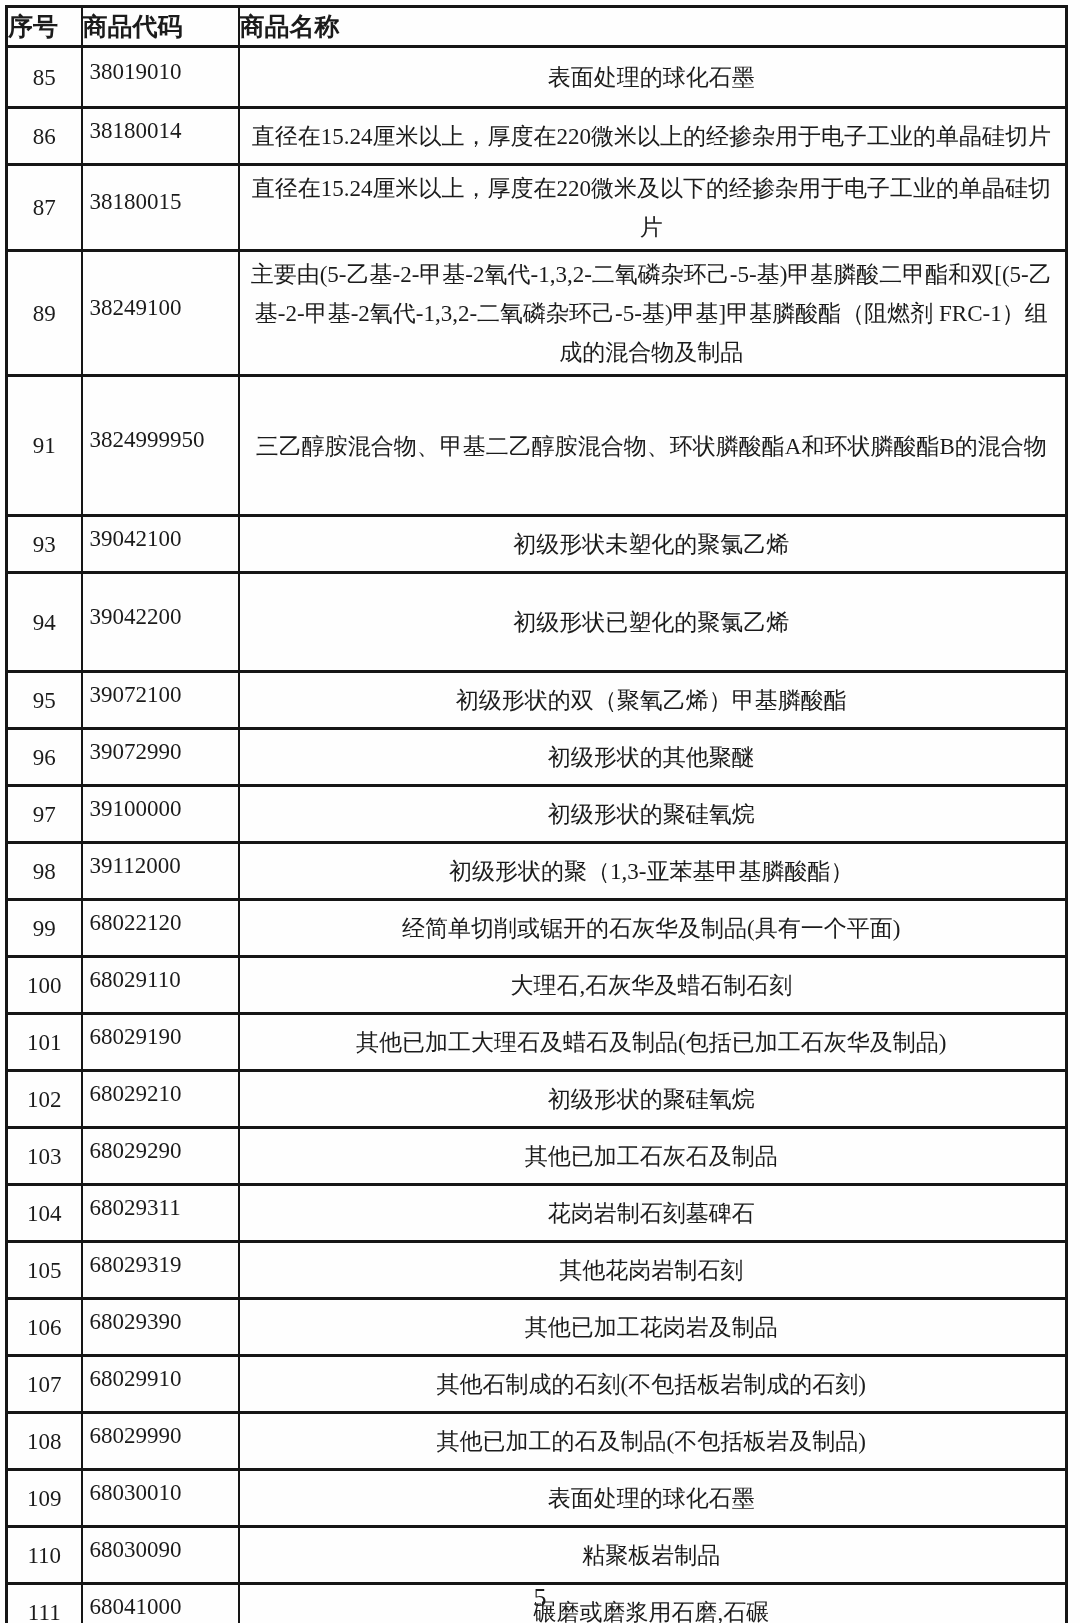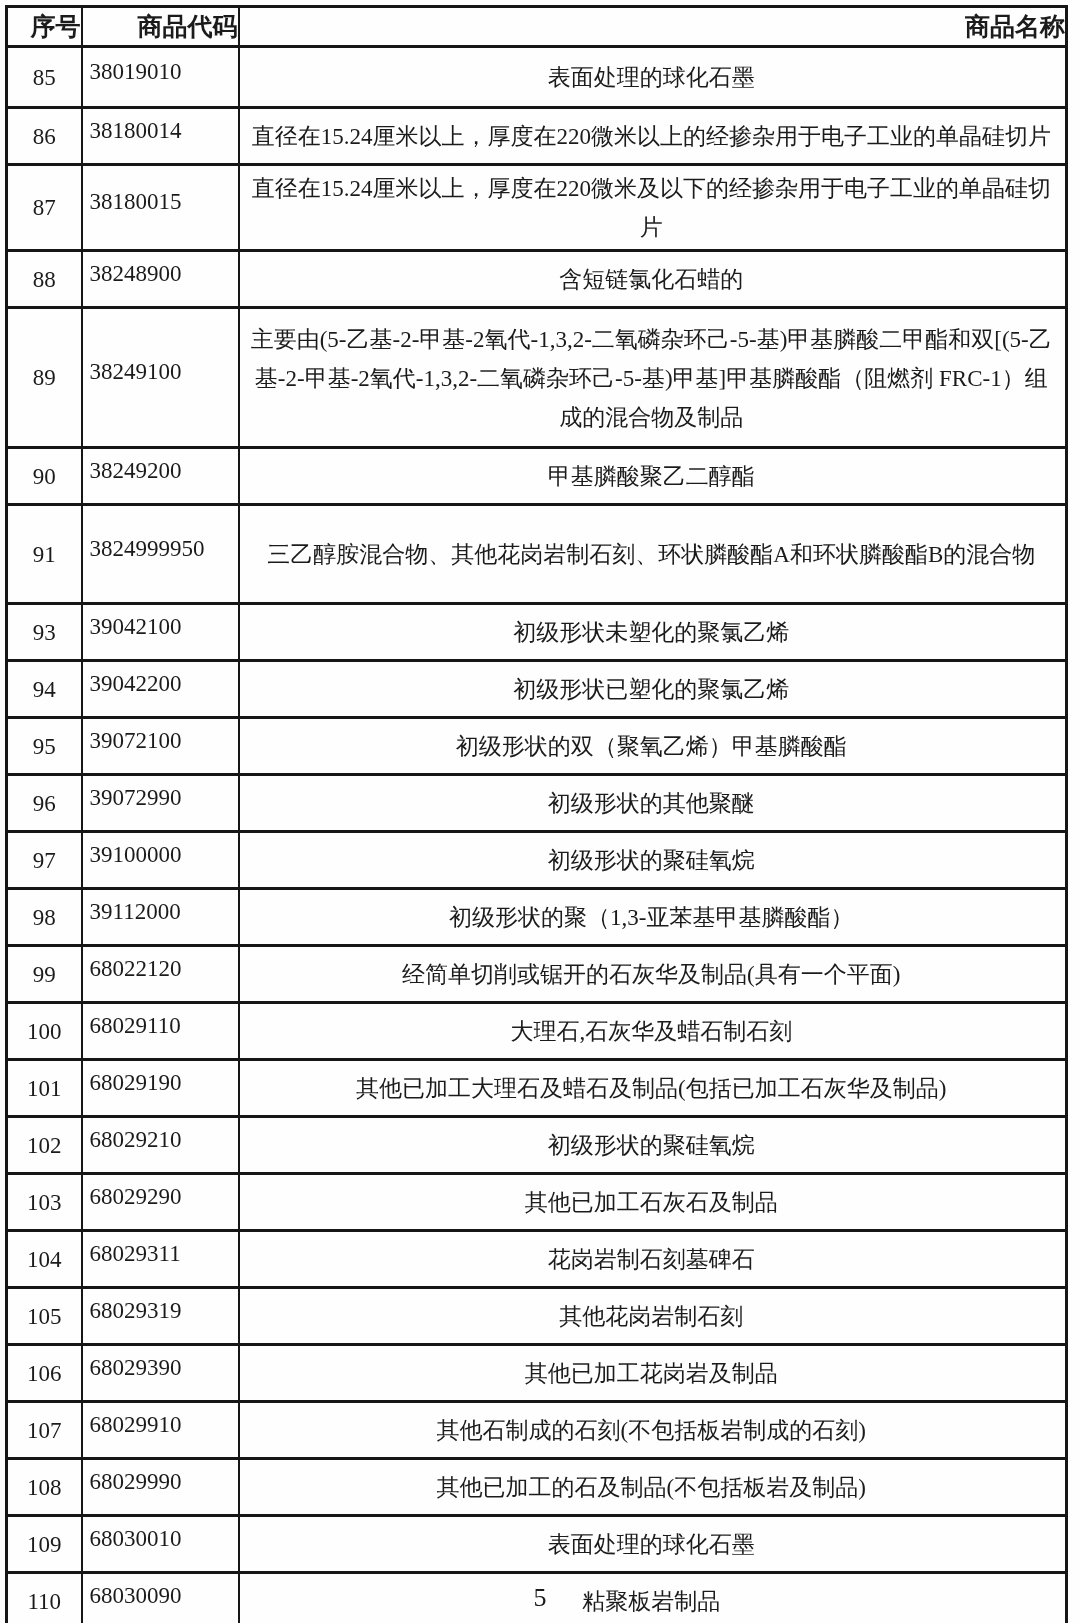--- a/index.html
+++ b/index.html
@@ -25,21 +25,21 @@
   th, td {
     border: solid #161616;
     border-width: 3px 2px;
     vertical-align: middle;
     overflow: hidden;
   }
   thead th {
     height: 37px;
     font-size: 25px;
     font-weight: bold;
-    text-align: right;
+    text-align: left;
     padding: 0;
     margin-top: 19px;
   }
   tbody td {
     height: 42px;
     font-size: 23px;
     line-height: 39px;
   }
   td.col-no   { text-align: center; padding: 0 2px; }
   td.col-code { text-align: left; padding: 0 4px 12px 7px; }
@@ -84,38 +84,28 @@
         <td class="col-no">86</td>
         <td class="col-code">38180014</td>
         <td class="col-name">直径在15.24厘米以上，厚度在220微米以上的经掺杂用于电子工业的单晶硅切片</td>
       </tr>
       <tr>
         <td class="col-no">87</td>
         <td class="col-code">38180015</td>
         <td class="col-name">直径在15.24厘米以上，厚度在220微米及以下的经掺杂用于电子工业的单晶硅切片</td>
       </tr>
       <tr>
-        <td class="col-no">88</td>
-        <td class="col-code">38248900</td>
-        <td class="col-name">含短链氯化石蜡的</td>
-      </tr>
-      <tr>
         <td class="col-no">89</td>
         <td class="col-code">38249100</td>
         <td class="col-name">主要由(5-乙基-2-甲基-2氧代-1,3,2-二氧磷杂环己-5-基)甲基膦酸二甲酯和双[(5-乙基-2-甲基-2氧代-1,3,2-二氧磷杂环己-5-基)甲基]甲基膦酸酯（阻燃剂 FRC-1）组成的混合物及制品</td>
       </tr>
       <tr>
-        <td class="col-no">90</td>
-        <td class="col-code">38249200</td>
-        <td class="col-name">甲基膦酸聚乙二醇酯</td>
-      </tr>
-      <tr>
         <td class="col-no">91</td>
         <td class="col-code">3824999950</td>
-        <td class="col-name">三乙醇胺混合物、其他花岗岩制石刻、环状膦酸酯A和环状膦酸酯B的混合物</td>
+        <td class="col-name">三乙醇胺混合物、甲基二乙醇胺混合物、环状膦酸酯A和环状膦酸酯B的混合物</td>
       </tr>
       <tr>
         <td class="col-no">93</td>
         <td class="col-code">39042100</td>
         <td class="col-name">初级形状未塑化的聚氯乙烯</td>
       </tr>
       <tr>
         <td class="col-no">94</td>
         <td class="col-code">39042200</td>
         <td class="col-name">初级形状已塑化的聚氯乙烯</td>

